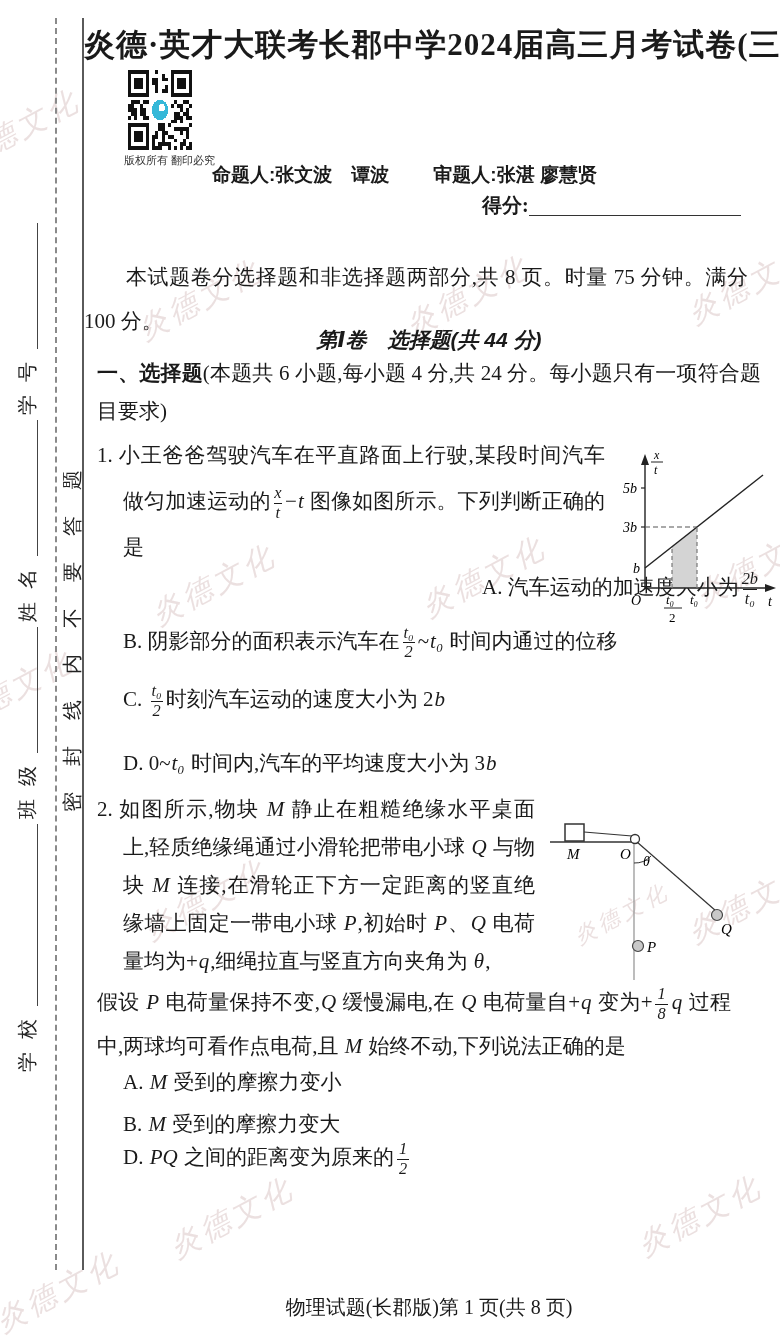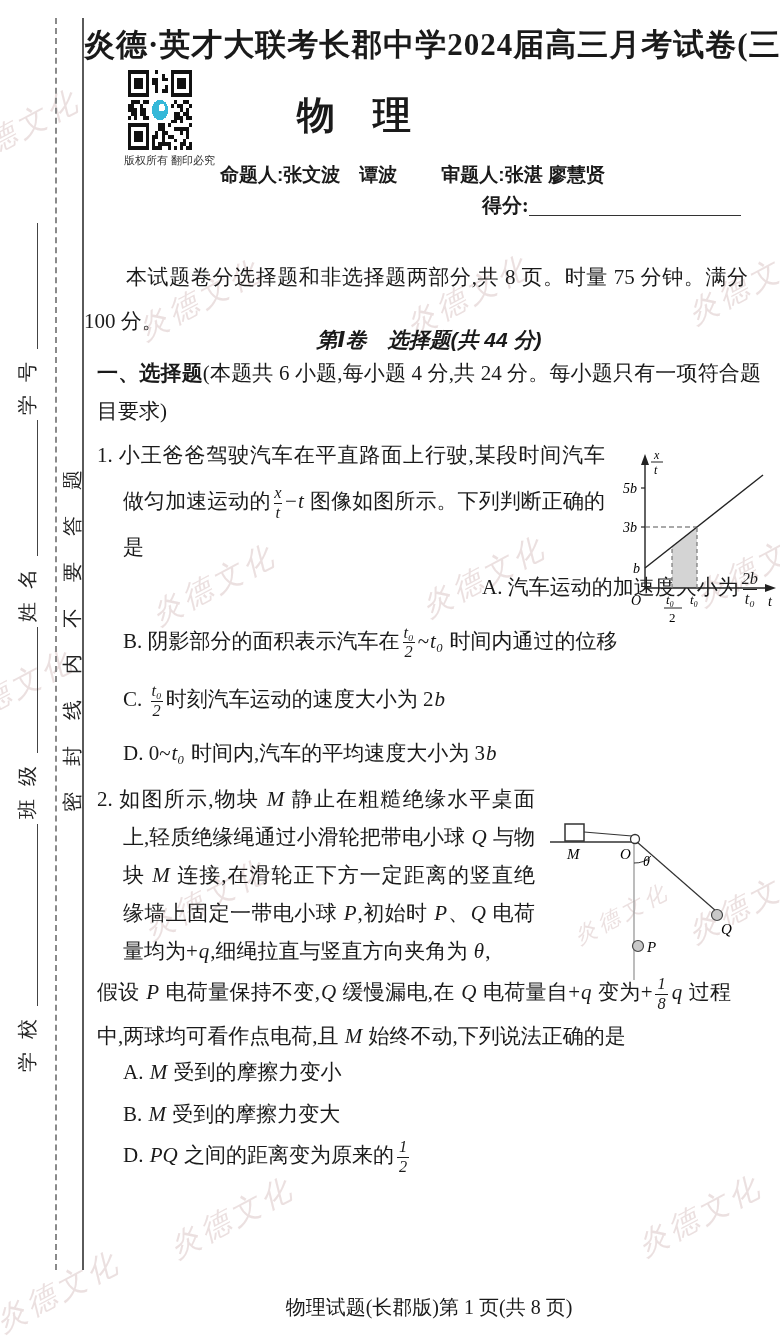--- a/index.html
+++ b/index.html
@@ -21,41 +21,41 @@
   .seal{left:59px;top:812px;width:376px;font-size:20px;letter-spacing:26px;color:#222;}
   
   .exam-title{position:absolute;left:84px;top:24px;width:676px;text-align:center;
       font-size:31px;font-weight:bold;white-space:nowrap;letter-spacing:1px;z-index:2;}
   .qr-wrap{position:absolute;left:128px;top:70px;z-index:2;}
   .qr-caption{position:absolute;left:124px;top:153px;width:74px;text-align:center;
       font-size:11px;color:#333;white-space:nowrap;z-index:2;
       font-family:"Liberation Sans","DejaVu Sans",sans-serif;}
   .subject{position:absolute;left:297px;top:90px;font-size:38px;font-weight:bold;z-index:2;
       font-family:"Liberation Sans","DejaVu Sans",sans-serif;}
-  .setters{position:absolute;left:220px;top:162px;display:flex;gap:44px;font-size:19px;
+  .setters{position:absolute;left:212px;top:162px;display:flex;gap:44px;font-size:19px;
       font-weight:bold;z-index:2;font-family:"Liberation Sans","DejaVu Sans",sans-serif;}
   .score-row{position:absolute;left:482px;top:192px;font-size:20px;font-weight:bold;z-index:2;}
   .score-blank{display:inline-block;width:212px;height:22px;border-bottom:1.5px solid #333;vertical-align:-4px;}
   .intro{position:absolute;left:84px;top:234px;width:664px;font-size:21px;line-height:44px;
       text-indent:2em;text-align:justify;z-index:2;}
   
   .flow{position:absolute;left:97px;top:326px;width:664px;z-index:2;font-size:21px;}
   .flow p{margin:0;}
   .vol-heading{text-align:center;font-weight:bold;font-size:21px;line-height:28px;
       font-family:"Liberation Sans","DejaVu Sans",sans-serif;font-style:italic;}
   .part-heading{margin-top:32px;line-height:38px;text-align:justify;}
   .part-heading b{font-family:"Liberation Sans","DejaVu Sans",sans-serif;}
   .qpara{line-height:46px;width:482px;padding-left:26px;text-indent:-26px;text-align:justify;}
   .q2para1{line-height:38px;width:412px;padding-left:26px;text-indent:-26px;text-align:justify;}
   .q2para2{line-height:44px;width:634px;margin-left:26px;text-align:justify;}
   .q1{margin-top:2px;}
   .q2{margin-top:13px;}
   .opt{margin-left:26px;line-height:28px;}
-  .q1 .optA{margin-top:0;text-align:right;} .q1 .optB{margin-top:15px;} .q1 .optC{margin-top:20px;} .q1 .optD{margin-top:18px;}
-  .q2 .optA{margin-top:0;} .q2 .optB{margin-top:14px;} .q2 .optC{margin-top:12px;} .q2 .optD{margin-top:10px;}
+  .q1 .optA{margin-top:0;text-align:right;} .q1 .optB{margin-top:15px;} .q1 .optC{margin-top:20px;} .q1 .optD{margin-top:28px;}
+  .q2 .optA{margin-top:0;} .q2 .optB{margin-top:14px;} .q2 .optC{margin-top:12px;} .q2 .optD{margin-top:2px;}
   
   .frac{display:inline-flex;flex-direction:column;align-items:center;vertical-align:middle;
       font-size:.78em;line-height:1.15;font-style:italic;margin:0 3px;text-indent:0;}
   .frac .fden{border-top:1.3px solid #1a1a1a;padding:0 2px;}
   i{font-style:italic;padding:0 1px;}
   
   .fig1{position:absolute;left:620px;top:446px;z-index:3;}
   .fig2{position:absolute;left:545px;top:818px;z-index:3;}
   svg text{font-family:"Liberation Serif","DejaVu Serif",serif;}
   .footer{position:absolute;left:97px;top:1294px;width:664px;text-align:center;font-size:20px;z-index:2;}
@@ -195,21 +195,20 @@
 
       <g>
         <rect x="7.2" y="7.2" width="6.6" height="6.6" fill="#ffffff"></rect>
         <circle cx="10.5" cy="10.5" r="2.7" fill="#35b8d8"></circle>
         <circle cx="11.1" cy="9.9" r="1.0" fill="#ffffff"></circle>
       </g>
     </svg>
   </div>
   <div class="qr-caption">版权所有 翻印必究</div>
 
-  <div class="subject">物　理</div>
 
   <div class="setters">
     <span>命题人:张文波　谭波</span>
     <span>审题人:张湛 廖慧贤</span>
   </div>
 
   <div class="score-row">
     <span>得分:</span><span class="score-blank"></span>
   </div>
 

